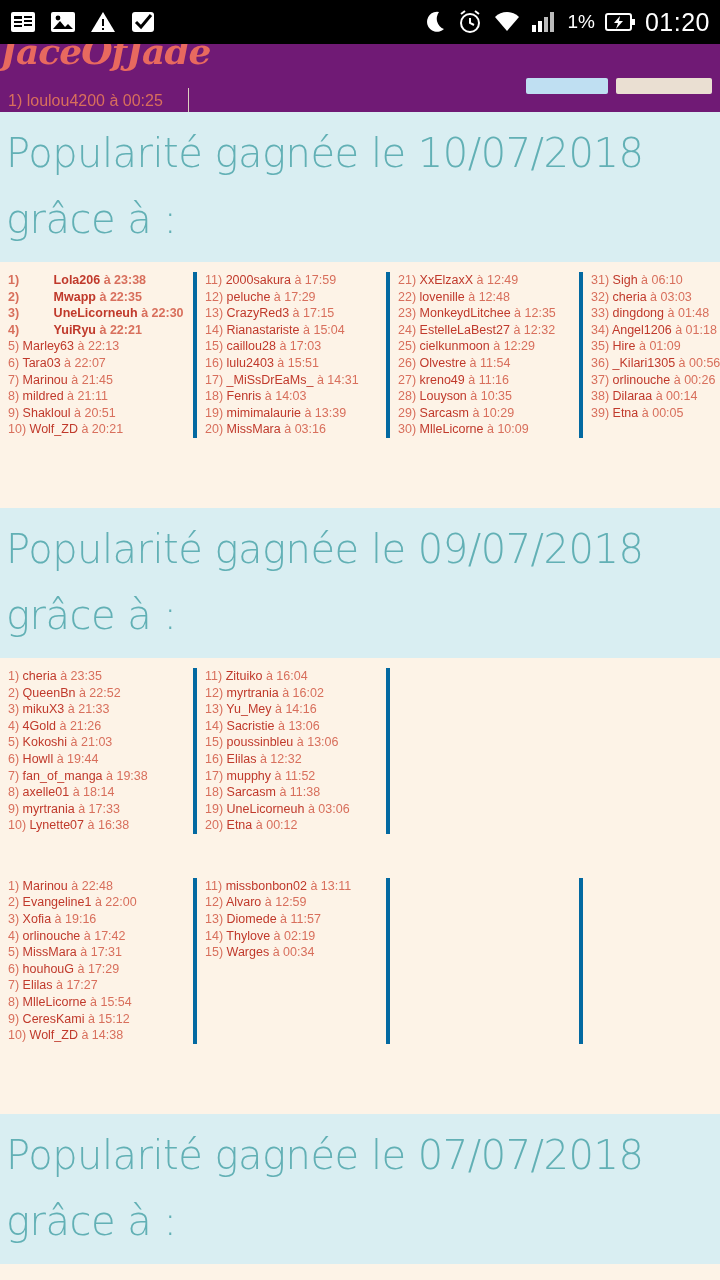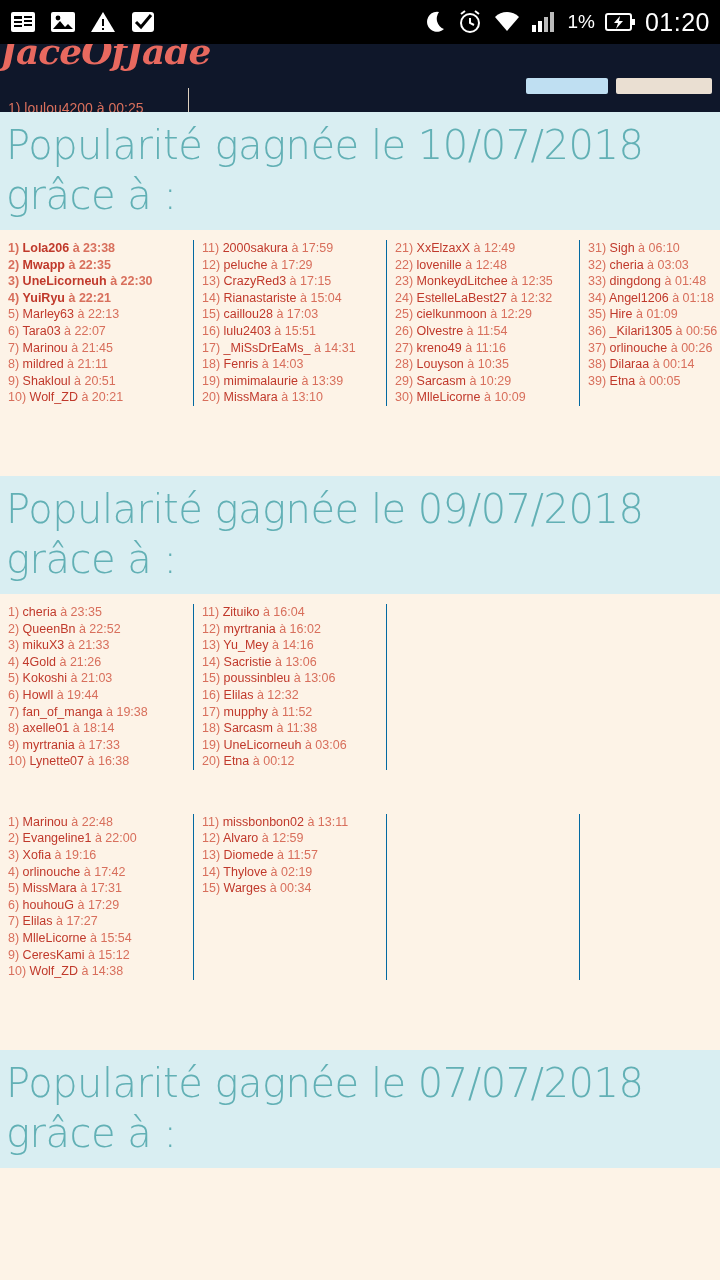--- a/index.html
+++ b/index.html
@@ -38,21 +38,21 @@
     height: 1236px;
     background: #fdf3e7;
     overflow: hidden;
   }
 
   
   .top-strip {
     position: relative;
     height: 68px;
     overflow: hidden;
-    background: #0f172a;
+    background: #701a75;
   }
   .banner-logo {
     position: absolute;
     left: 0; top: -14px;
     font-family: "DejaVu Serif", serif;
     font-size: 36px;
     font-style: italic;
     font-weight: bold;
     color: #e8695f;
     letter-spacing: -1px;
@@ -67,67 +67,67 @@
   }
   .banner-search2 {
     position: absolute;
     right: 8px; top: 34px;
     width: 96px; height: 16px;
     background: #eadfd2;
     border-radius: 2px;
   }
   .cut-row {
     position: absolute;
-    left: 8px; top: 56px;
-    font-size: 14px;
+    left: 8px; top: 48px;
+    font-size: 16px;
     color: #d86f5c;
     white-space: nowrap;
   }
   .cut-divider {
     position: absolute;
     left: 188px; top: 44px;
     width: 1px; height: 24px;
     background: #ddd0c0;
   }
 
   
   .day-block { width: 720px; }
   .day-head {
     background: #d9eef2;
     color: #62b0b5;
     font-family: "DejaVu Sans", sans-serif;
     font-weight: 300;
     font-size: 40px;
-    line-height: 50px;
+    line-height: 66px;
     padding: 8px 6px 10px 6px;
     letter-spacing: -0.5px;
   }
   .day-body {
     display: flex;
     padding: 10px 0 8px 0;
     background: #fdf3e7;
   }
   .col {
     position: relative;
     padding: 0 8px;
     flex: 0 0 193px;
     min-height: 20px;
   }
-  .col + .col { border-left: 1px solid #0369a1; }
+  .col + .col { border-left: 4px solid #0369a1; }
   .entry {
     font-size: 12.5px;
     line-height: 16.6px;
     color: #d86f5c;
     white-space: nowrap;
     overflow: hidden;
   }
   .entry .rank { color: #d86f5c; }
   .entry .nick { color: #c0392b; }
   .entry .at   { color: #d86f5c; }
-  .entry.bold .nick { font-weight: bold; }
+  .entry.bold .nick { font-weight: bold; margin-left: 31px; }
   .entry.bold .rank { font-weight: bold; }
   .entry.bold .at { font-weight: bold; }
 
   .spacer { height: 48px; background: #fdf3e7; }
   .spacer.sm { height: 26px; }
   .spacer.lg { height: 62px; }
 </style>
 </head>
 <body>
 
@@ -232,21 +232,21 @@
           <div class="col">
             <div class="entry"><span class="rank">11)</span> <span class="nick">2000sakura</span> <span class="at">à 17:59</span></div>
             <div class="entry"><span class="rank">12)</span> <span class="nick">peluche</span> <span class="at">à 17:29</span></div>
             <div class="entry"><span class="rank">13)</span> <span class="nick">CrazyRed3</span> <span class="at">à 17:15</span></div>
             <div class="entry"><span class="rank">14)</span> <span class="nick">Rianastariste</span> <span class="at">à 15:04</span></div>
             <div class="entry"><span class="rank">15)</span> <span class="nick">caillou28</span> <span class="at">à 17:03</span></div>
             <div class="entry"><span class="rank">16)</span> <span class="nick">lulu2403</span> <span class="at">à 15:51</span></div>
             <div class="entry"><span class="rank">17)</span> <span class="nick">_MiSsDrEaMs_</span> <span class="at">à 14:31</span></div>
             <div class="entry"><span class="rank">18)</span> <span class="nick">Fenris</span> <span class="at">à 14:03</span></div>
             <div class="entry"><span class="rank">19)</span> <span class="nick">mimimalaurie</span> <span class="at">à 13:39</span></div>
-            <div class="entry"><span class="rank">20)</span> <span class="nick">MissMara</span> <span class="at">à 13:10</span></div>
+            <div class="entry"><span class="rank">20)</span> <span class="nick">MissMara</span> <span class="at">à 03:16</span></div>
           </div>
           <div class="col">
             <div class="entry"><span class="rank">21)</span> <span class="nick">XxElzaxX</span> <span class="at">à 12:49</span></div>
             <div class="entry"><span class="rank">22)</span> <span class="nick">lovenille</span> <span class="at">à 12:48</span></div>
             <div class="entry"><span class="rank">23)</span> <span class="nick">MonkeydLitchee</span> <span class="at">à 12:35</span></div>
             <div class="entry"><span class="rank">24)</span> <span class="nick">EstelleLaBest27</span> <span class="at">à 12:32</span></div>
             <div class="entry"><span class="rank">25)</span> <span class="nick">cielkunmoon</span> <span class="at">à 12:29</span></div>
             <div class="entry"><span class="rank">26)</span> <span class="nick">Olvestre</span> <span class="at">à 11:54</span></div>
             <div class="entry"><span class="rank">27)</span> <span class="nick">kreno49</span> <span class="at">à 11:16</span></div>
             <div class="entry"><span class="rank">28)</span> <span class="nick">Louyson</span> <span class="at">à 10:35</span></div>

